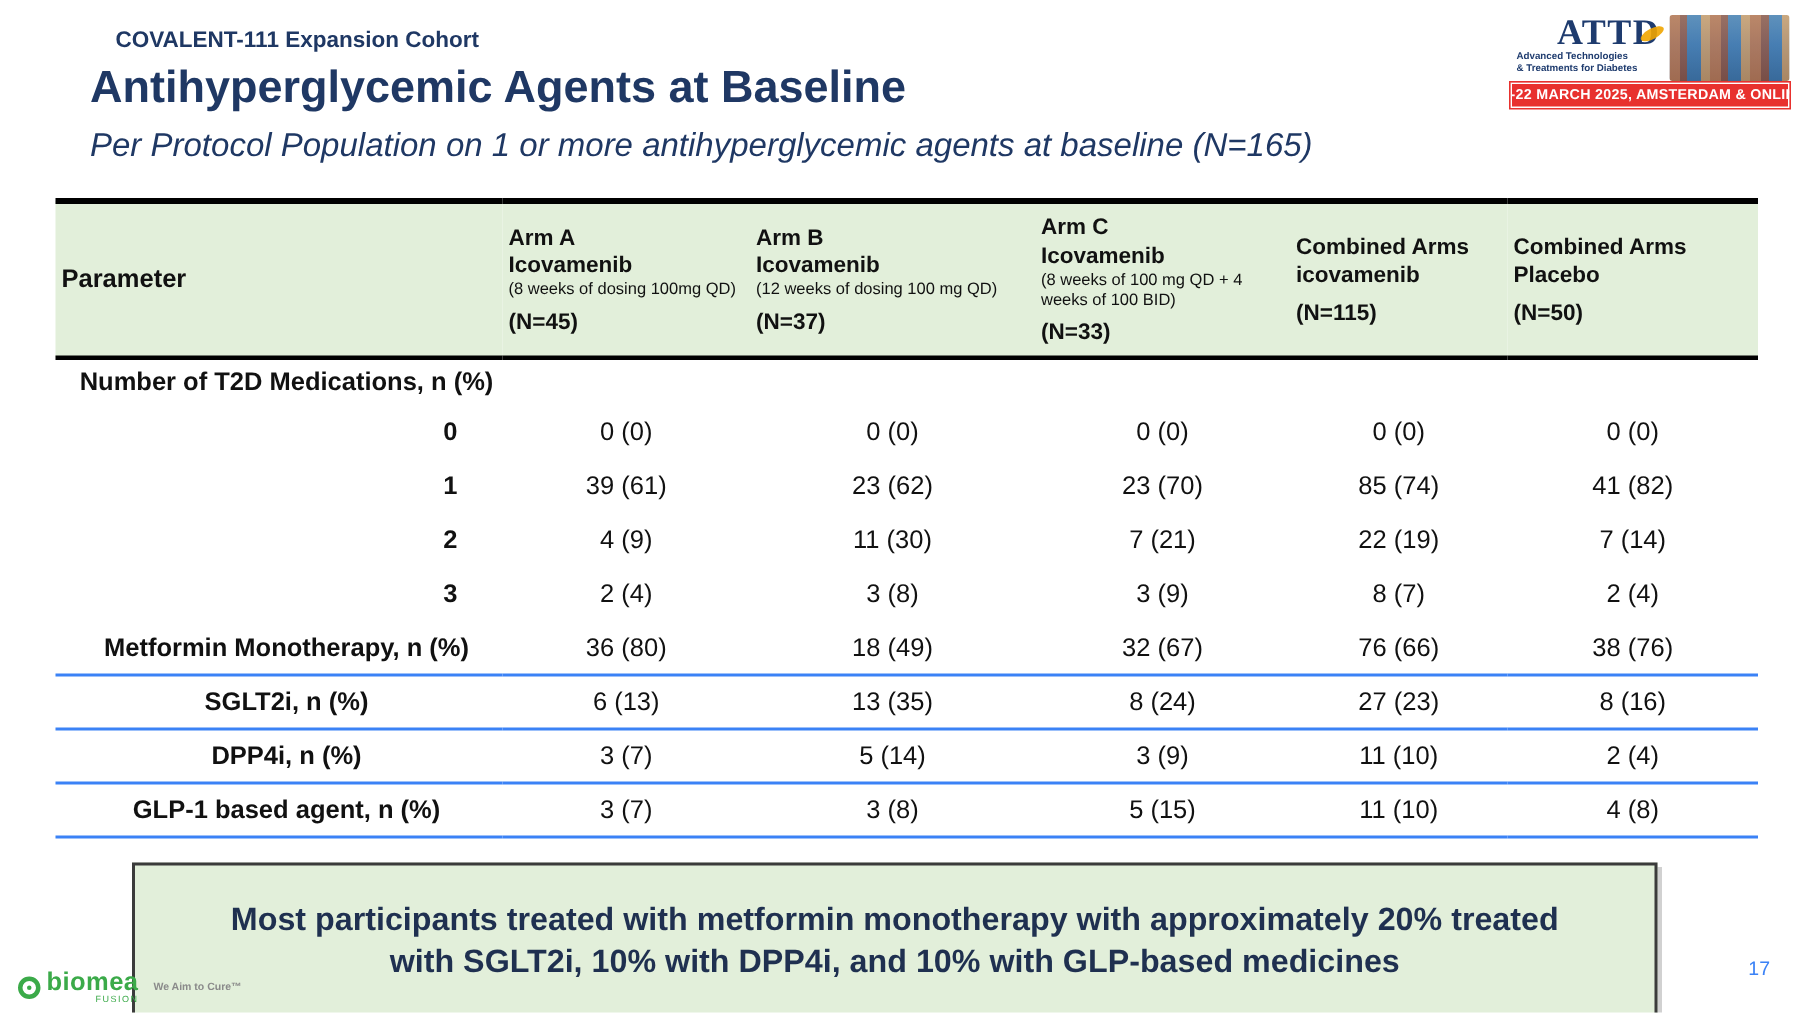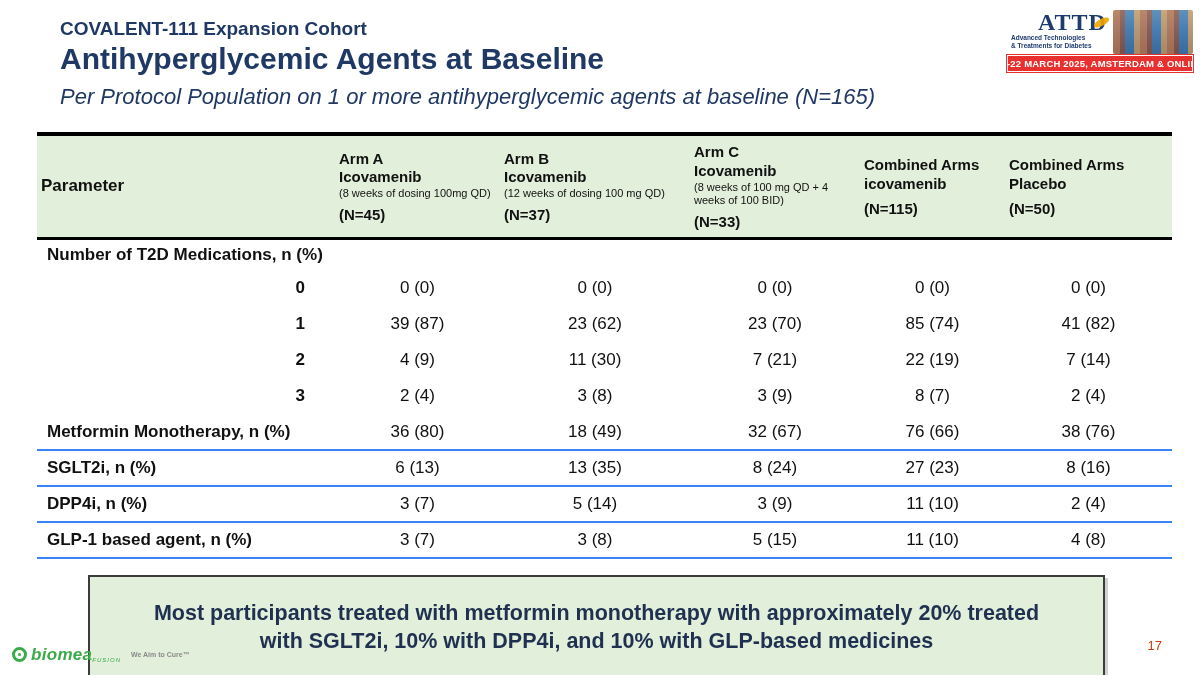--- a/index.html
+++ b/index.html
@@ -7,22 +7,22 @@
   body {
     position:relative;
     font-family:"Liberation Sans", sans-serif;
     background:#ffffff;
     overflow:hidden;
     color:#111;
   }
 
   
   .eyebrow {
-    position:absolute; left:60px; top:18px;
-    font-size:19px; font-weight:bold; color:#1F3864;
+    position:absolute; left:77px; top:18px;
+    font-size:15px; font-weight:bold; color:#1F3864;
   }
   .title {
     position:absolute; left:60px; top:42px;
     font-size:30px; font-weight:bold; color:#1F3864;
   }
   .subtitle {
     position:absolute; left:60px; top:84px;
     font-size:22px; font-style:italic; color:#1F3864;
   }
 
@@ -61,21 +61,21 @@
   col.c0{width:298px;} col.c1{width:165px;} col.c2{width:190px;} col.c3{width:170px;} col.c4{width:145px;} col.c5{width:167px;}
   thead th {
     background:#E2EFDA; border-bottom:3px solid #000;
     vertical-align:middle; text-align:left; padding:7px 4px; height:104px;
   }
   .h-param { text-align:left; font-size:17px; font-weight:bold; color:#111; }
   .h-line { font-weight:bold; font-size:15px; line-height:1.25; color:#111; }
   .h-note { font-weight:normal; font-size:11px; line-height:1.2; color:#111; }
   .h-n { font-weight:bold; font-size:15px; margin-top:6px; color:#111; }
   tbody td { font-size:17px; text-align:center; vertical-align:middle; height:36px; }
-  td.c-label { text-align:left; font-weight:bold; padding-left:10px; }
+  td.c-label { text-align:center; font-weight:bold; padding-left:10px; }
   td.c-sub { text-align:right; font-weight:bold; padding-right:30px; }
   tr.section td { height:32px; }
   tr.rule td { border-bottom:2px solid #3b82f6; }
 
   
   .callout {
     position:absolute; left:88px; top:575px; width:1017px;
     background:#E2EFDA; border:2px solid #3B3B3B;
     box-shadow:3px 3px 0 rgba(0,0,0,.18);
     padding:23px 40px;
@@ -86,25 +86,25 @@
   
   .biomea { position:absolute; left:12px; top:646px; display:flex; align-items:center; }
   .bio-ring {
     width:15px; height:15px; border:3px solid #3BAA49; border-radius:50%;
     position:relative; display:inline-block;
   }
   .bio-ring::after {
     content:""; position:absolute; left:3px; top:3px; width:3px; height:3px;
     background:#3BAA49; border-radius:50%;
   }
-  .bio-text { display:inline-flex; flex-direction:row; margin-left:4px; line-height:1;font-style:italic; }
+  .bio-text { display:inline-flex; flex-direction:column; margin-left:4px; line-height:1; }
   .bio-name { color:#3BAA49; font-weight:bold; font-size:17px; letter-spacing:.3px; }
   .bio-sub { color:#3BAA49; font-size:6px; letter-spacing:1px; align-self:flex-end; margin-top:1px; }
   .bio-tag { color:#8a8a8a; font-size:7px; margin-left:10px; font-weight:bold; }
-  .page-num { position:absolute; right:38px; top:638px; font-size:13px; color:#c2410c; }
+  .page-num { position:absolute; right:20px; top:638px; font-size:13px; color:#3b82f6; }
 </style>
 </head>
 <body>
 
 <div class="eyebrow">COVALENT-111 Expansion Cohort</div>
 
 <div class="attd">
   <div class="attd-top">
     <div class="attd-left">
       <div class="attd-word">ATTD</div>
@@ -174,21 +174,21 @@
         <tr>
           <td class="c-sub">0</td>
           <td class="c-val">0 (0)</td>
           <td class="c-val">0 (0)</td>
           <td class="c-val">0 (0)</td>
           <td class="c-val">0 (0)</td>
           <td class="c-val">0 (0)</td>
         </tr>
         <tr>
           <td class="c-sub">1</td>
-          <td class="c-val">39 (87)</td>
+          <td class="c-val">39 (61)</td>
           <td class="c-val">23 (62)</td>
           <td class="c-val">23 (70)</td>
           <td class="c-val">85 (74)</td>
           <td class="c-val">41 (82)</td>
         </tr>
         <tr>
           <td class="c-sub">2</td>
           <td class="c-val">4 (9)</td>
           <td class="c-val">11 (30)</td>
           <td class="c-val">7 (21)</td>

